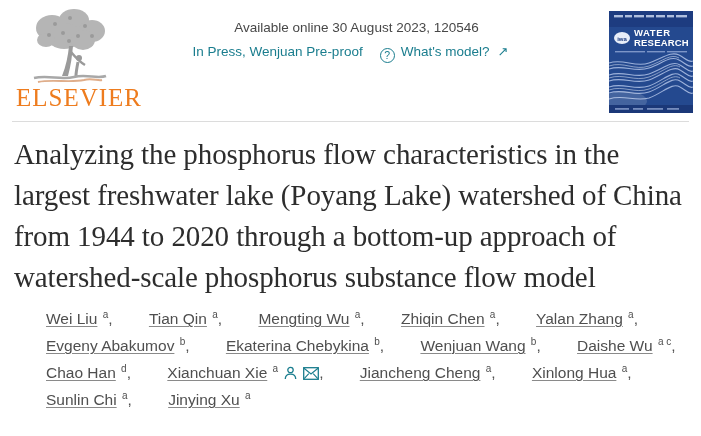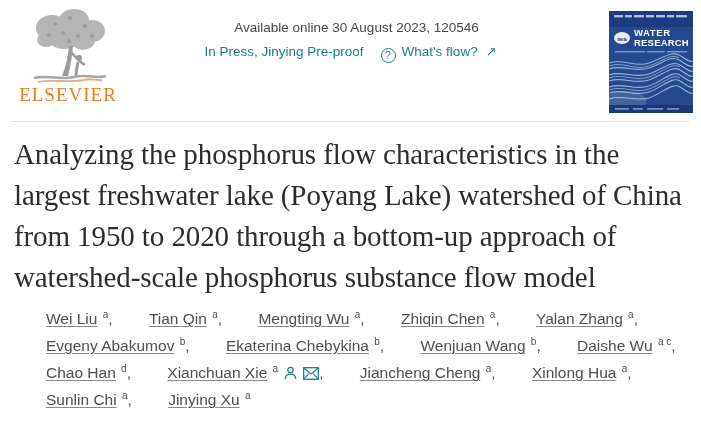--- a/index.html
+++ b/index.html
@@ -16,21 +16,21 @@
     width:701px;height:436px;overflow:hidden;background:#ffffff;
     font-family:"Liberation Sans","DejaVu Sans",sans-serif;
     position:relative;
   }
   
   .header{position:relative;height:121px;}
   .logo-block{position:absolute;left:16px;top:6px;width:104px;text-align:center;}
   .logo-tree{display:block;margin:0 auto;}
   .logo-word{
     font-family:"Liberation Serif","DejaVu Serif",serif;
-    font-size:19px;color:var(--elsevier-orange);letter-spacing:1px;line-height:1;
+    font-size:25px;color:var(--elsevier-orange);letter-spacing:1px;line-height:1;
     margin-top:1px;
   }
   .head-center{position:absolute;left:0;right:0;top:20px;text-align:center;}
   .journal-name{
     font-size:22px;font-weight:400;color:#202020;margin:0 0 11px 0;letter-spacing:.2px;
   }
   .avail{font-size:13.5px;color:#484848;margin:0 0 9px 12px;}
   .status-row{font-size:13.5px;color:var(--link-teal);}
   .status-link{color:var(--link-teal);text-decoration:none;cursor:pointer;}
   .q-icon{
@@ -93,21 +93,21 @@
       <circle cx="57" cy="52" r="3" fill="#9a9a9a"></circle>
       <path d="M12 72 C25 69 40 74 52 71 C64 68 76 73 84 70" stroke="#a8a8a8" stroke-width="2.5" fill="none"></path>
       <path d="M16 76 C30 73 48 77 62 74 C70 72 76 75 80 74" stroke="#c46a2a" stroke-width="2" fill="none" opacity="0.55"></path>
     </svg>
     <div class="logo-word">ELSEVIER</div>
   </div>
 
   <div class="head-center">
     <div class="avail">Available online 30 August 2023, 120546</div>
     <div class="status-row">
-      <span class="status-link">In Press, Jinying Pre-proof</span><span class="q-icon">?</span><span class="status-link">What's flow?</span><span class="ext-arrow">↗</span>
+      <span class="status-link">In Press, Wenjuan Pre-proof</span><span class="q-icon">?</span><span class="status-link">What's model?</span><span class="ext-arrow">↗</span>
     </div>
   </div>
 
   <div class="cover">
     <svg width="84" height="102" viewBox="0 0 84 102">
       <rect x="0" y="0" width="84" height="102" fill="#24498f"></rect>
       <rect x="0" y="0" width="84" height="16" fill="#1d3c80"></rect>
       <g fill="#c9d7ef" opacity="0.85">
         <rect x="5" y="4" width="9" height="2.4"></rect>
           <rect x="16" y="4" width="7" height="2.4"></rect>
@@ -147,21 +147,21 @@
           <rect x="24" y="97" width="10" height="1.8"></rect>
         <rect x="38" y="97" width="16" height="1.8"></rect>
           <rect x="58" y="97" width="12" height="1.8"></rect>
       </g>
     </svg>
   </div>
 </div>
 
 <hr class="divider">
 
-<h2 class="title">Analyzing the phosphorus flow characteristics in the largest freshwater lake (Poyang Lake) watershed of China from 1950 to 2020 through a bottom-up approach of watershed-scale phosphorus substance flow model</h2>
+<h2 class="title">Analyzing the phosphorus flow characteristics in the largest freshwater lake (Poyang Lake) watershed of China from 1944 to 2020 through a bottom-up approach of watershed-scale phosphorus substance flow model</h2>
 
 <div class="authors"><span class="author"><span class="a-n">Wei Liu</span> <sup class="a-s">a</sup></span><span class="sep">, </span> <span class="author"><span class="a-n">Tian Qin</span> <sup class="a-s">a</sup></span><span class="sep">, </span> <span class="author"><span class="a-n">Mengting Wu</span> <sup class="a-s">a</sup></span><span class="sep">, </span> <span class="author"><span class="a-n">Zhiqin Chen</span> <sup class="a-s">a</sup></span><span class="sep">, </span> <span class="author"><span class="a-n">Yalan Zhang</span> <sup class="a-s">a</sup></span><span class="sep">, </span> <span class="author"><span class="a-n">Evgeny Abakumov</span> <sup class="a-s">b</sup></span><span class="sep">, </span> <span class="author"><span class="a-n">Ekaterina Chebykina</span> <sup class="a-s">b</sup></span><span class="sep">, </span> <span class="author"><span class="a-n">Wenjuan Wang</span> <sup class="a-s">b</sup></span><span class="sep">, </span> <span class="author"><span class="a-n">Daishe Wu</span> <sup class="a-s">a c</sup></span><span class="sep">, </span> <span class="author"><span class="a-n">Chao Han</span> <sup class="a-s">d</sup></span><span class="sep">, </span> <span class="author"><span class="a-n">Xianchuan Xie</span> <sup class="a-s">a</sup><span class="cicon"><svg width="15" height="14" viewBox="0 0 16 15">
           <circle cx="8" cy="4.3" r="2.9" fill="none" stroke="currentColor" stroke-width="1.4"></circle>
           <path d="M2.4 14 C2.4 9.9 5 8.7 8 8.7 C11 8.7 13.6 9.9 13.6 14" fill="none" stroke="currentColor" stroke-width="1.4"></path>
         </svg></span><span class="cicon"><svg width="16" height="13" viewBox="0 0 16 13">
           <rect x="0.7" y="0.7" width="14.6" height="11.6" fill="none" stroke="currentColor" stroke-width="1.3"></rect>
           <path d="M1 1.3 L8 7 L15 1.3" fill="none" stroke="currentColor" stroke-width="1.2"></path>
           <path d="M1.2 11.7 L5.8 6.7 M14.8 11.7 L10.2 6.7" fill="none" stroke="currentColor" stroke-width="1.1"></path>
         </svg></span></span><span class="sep">, </span> <span class="author"><span class="a-n">Jiancheng Cheng</span> <sup class="a-s">a</sup></span><span class="sep">, </span> <span class="author"><span class="a-n">Xinlong Hua</span> <sup class="a-s">a</sup></span><span class="sep">, </span> <span class="author"><span class="a-n">Sunlin Chi</span> <sup class="a-s">a</sup></span><span class="sep">, </span> <span class="author"><span class="a-n">Jinying Xu</span> <sup class="a-s">a</sup></span></div>
 

